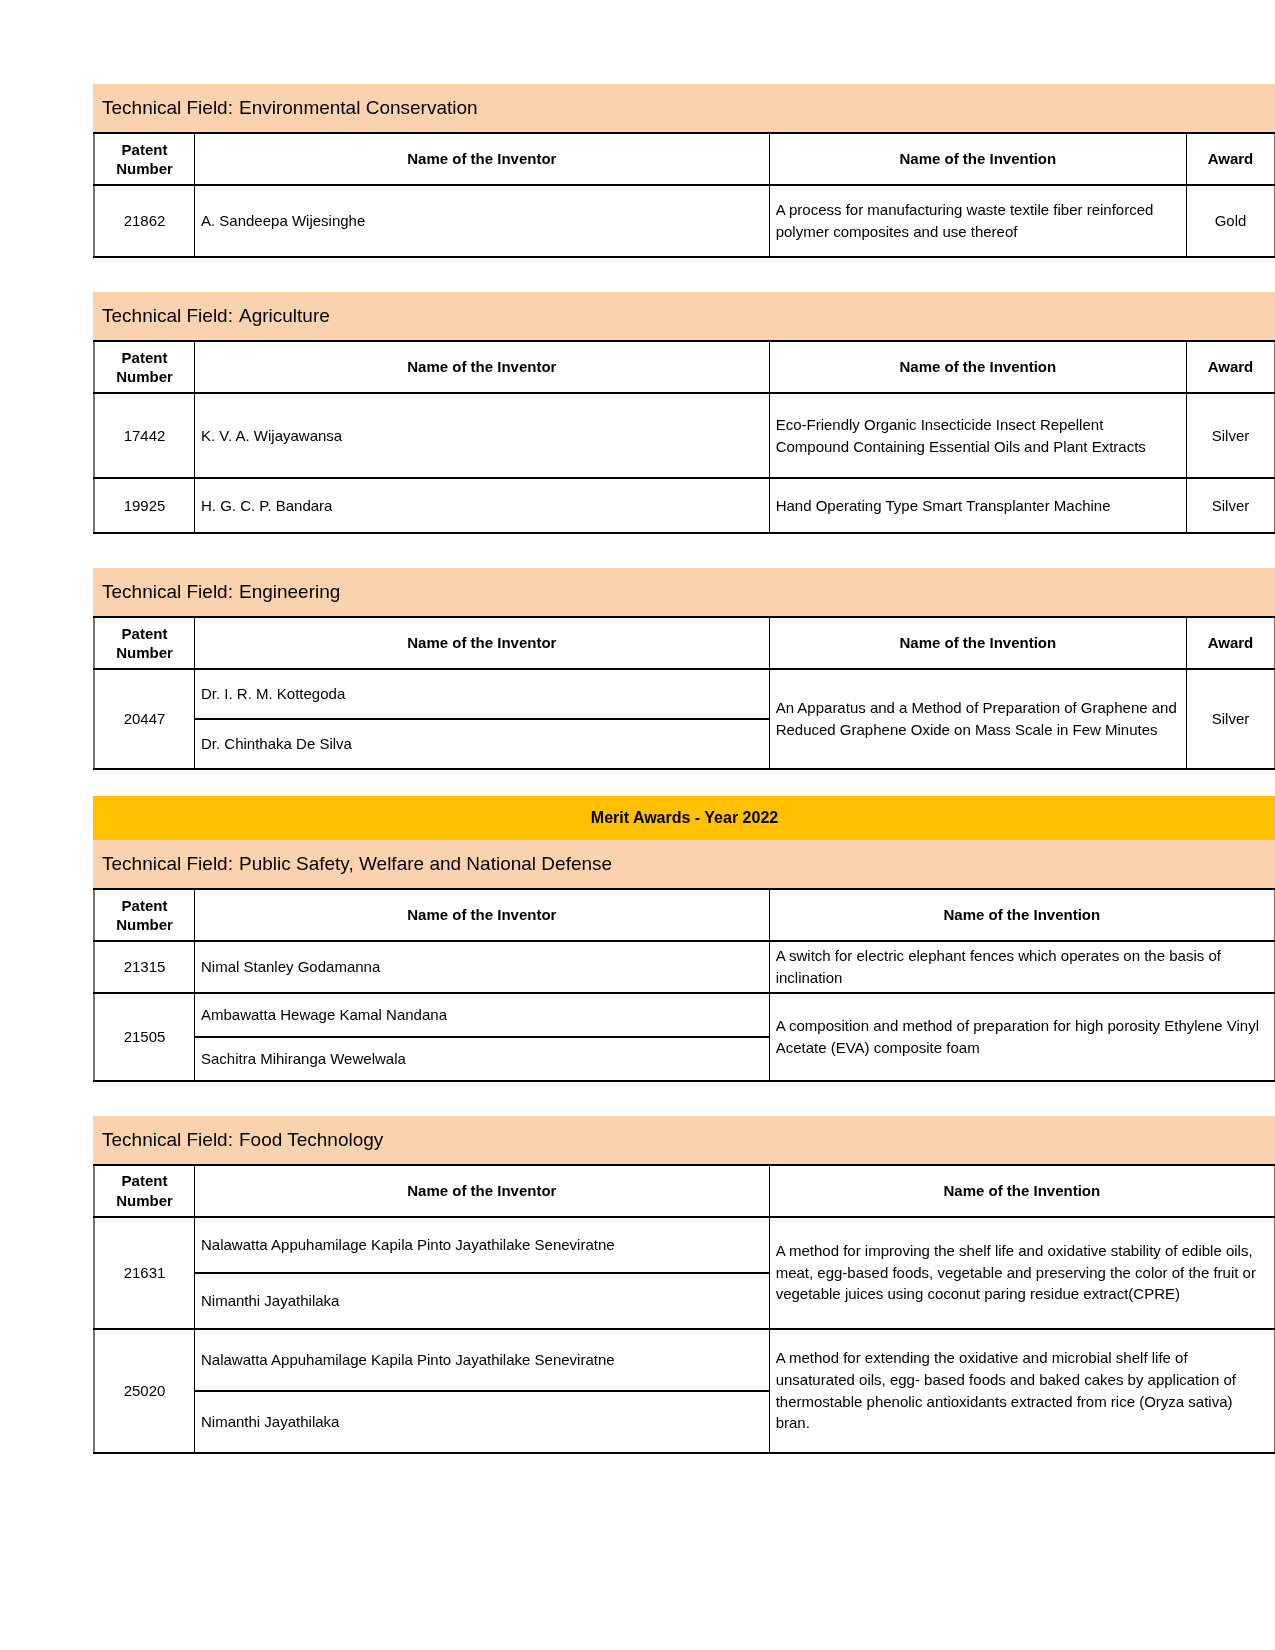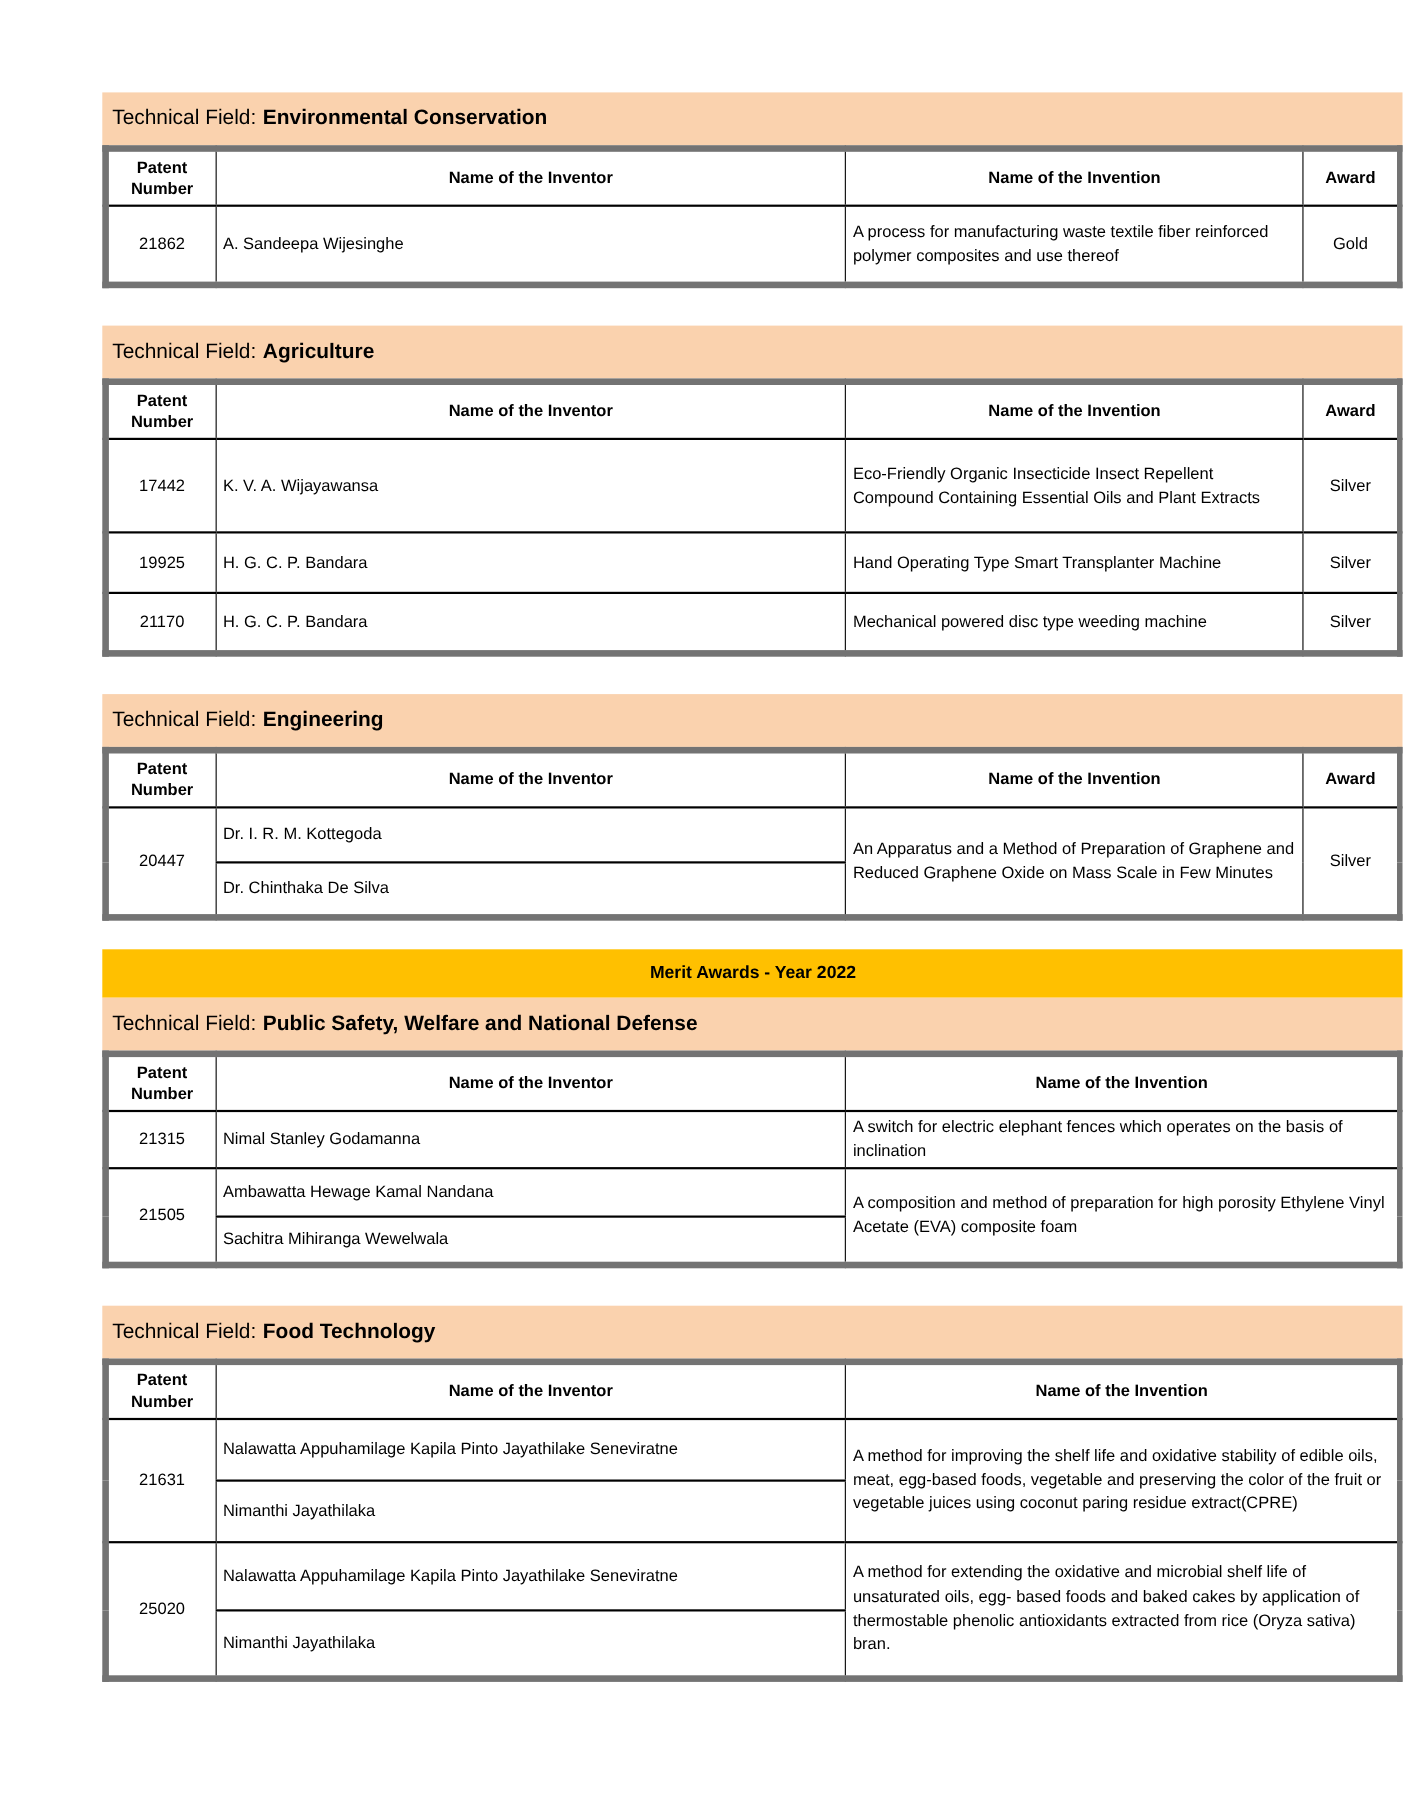--- a/index.html
+++ b/index.html
@@ -15,33 +15,33 @@
   .sec { margin-top: 34px; }
   .sec.first { margin-top: 0; }
   .sec.attached { margin-top: 0; }
   .bar {
     background: var(--bar);
     min-height: 48px;
     display: flex; align-items: center;
     padding-left: 9px;
     font-size: 19px;
   }
-  .fname { font-weight: bold; margin-left: 6px; }
+  .fname { font-weight: normal; margin-left: 6px; }
   .banner {
     background: var(--banner);
     min-height: 44px;
     margin-top: 26px;
     display: flex; align-items: center; justify-content: center;
     font-weight: bold; font-size: 16px;
   }
   table.tbl {
     border-collapse: collapse;
     width: 100%;
     table-layout: fixed;
-    border: 6px solid #737373;
+    border: 2px solid #737373;
   }
   .tbl th, .tbl td {
     border: 1px solid #000;
     border-top-width: 2px;
     border-bottom-width: 2px;
     padding: 3px 6px;
     font-size: 15px;
   }
   .tbl th {
     font-weight: bold;
@@ -132,26 +132,20 @@
           <td class="inv">K. V. A. Wijayawansa</td>
           <td class="invn">Eco-Friendly Organic Insecticide Insect Repellent Compound Containing Essential Oils and Plant Extracts</td>
           <td class="awd">Silver</td>
         </tr>
         <tr class="rh55">
           <td class="pat">19925</td>
           <td class="inv">H. G. C. P. Bandara</td>
           <td class="invn">Hand Operating Type Smart Transplanter Machine</td>
           <td class="awd">Silver</td>
         </tr>
-        <tr class="rh55">
-          <td class="pat">21170</td>
-          <td class="inv">H. G. C. P. Bandara</td>
-          <td class="invn">Mechanical powered disc type weeding machine</td>
-          <td class="awd">Silver</td>
-        </tr>
       </tbody>
     </table>
   </section>
 
   <section class="sec">
     <div class="bar">
       <span>Technical Field:</span>
       <span class="fname">Engineering</span>
     </div>
     <table class="tbl awtbl">

